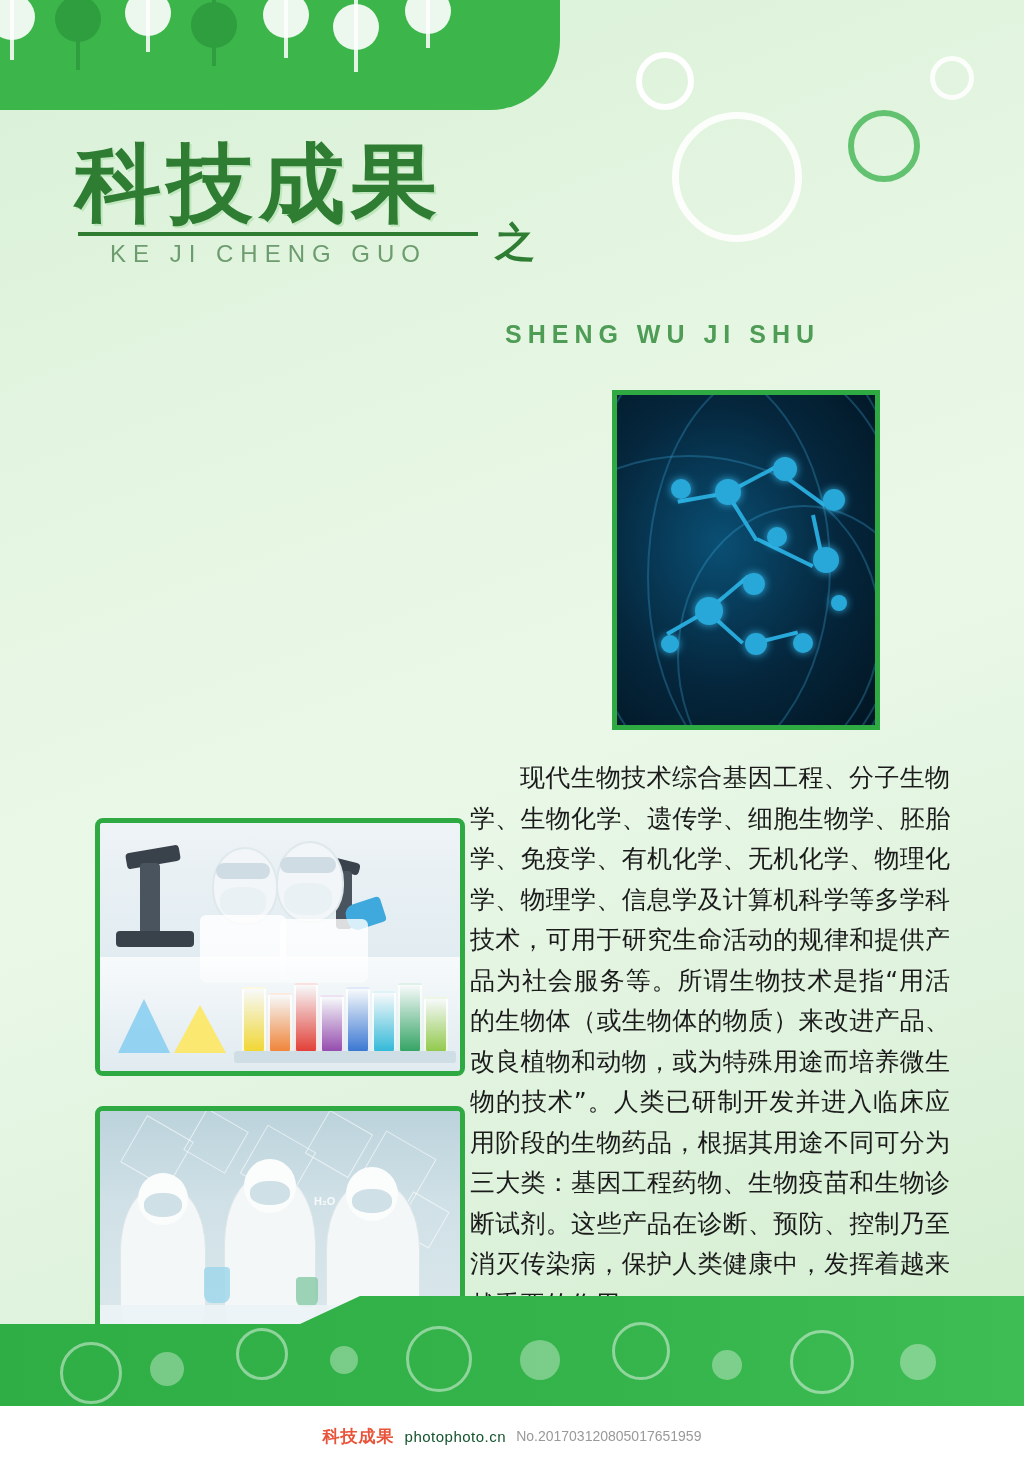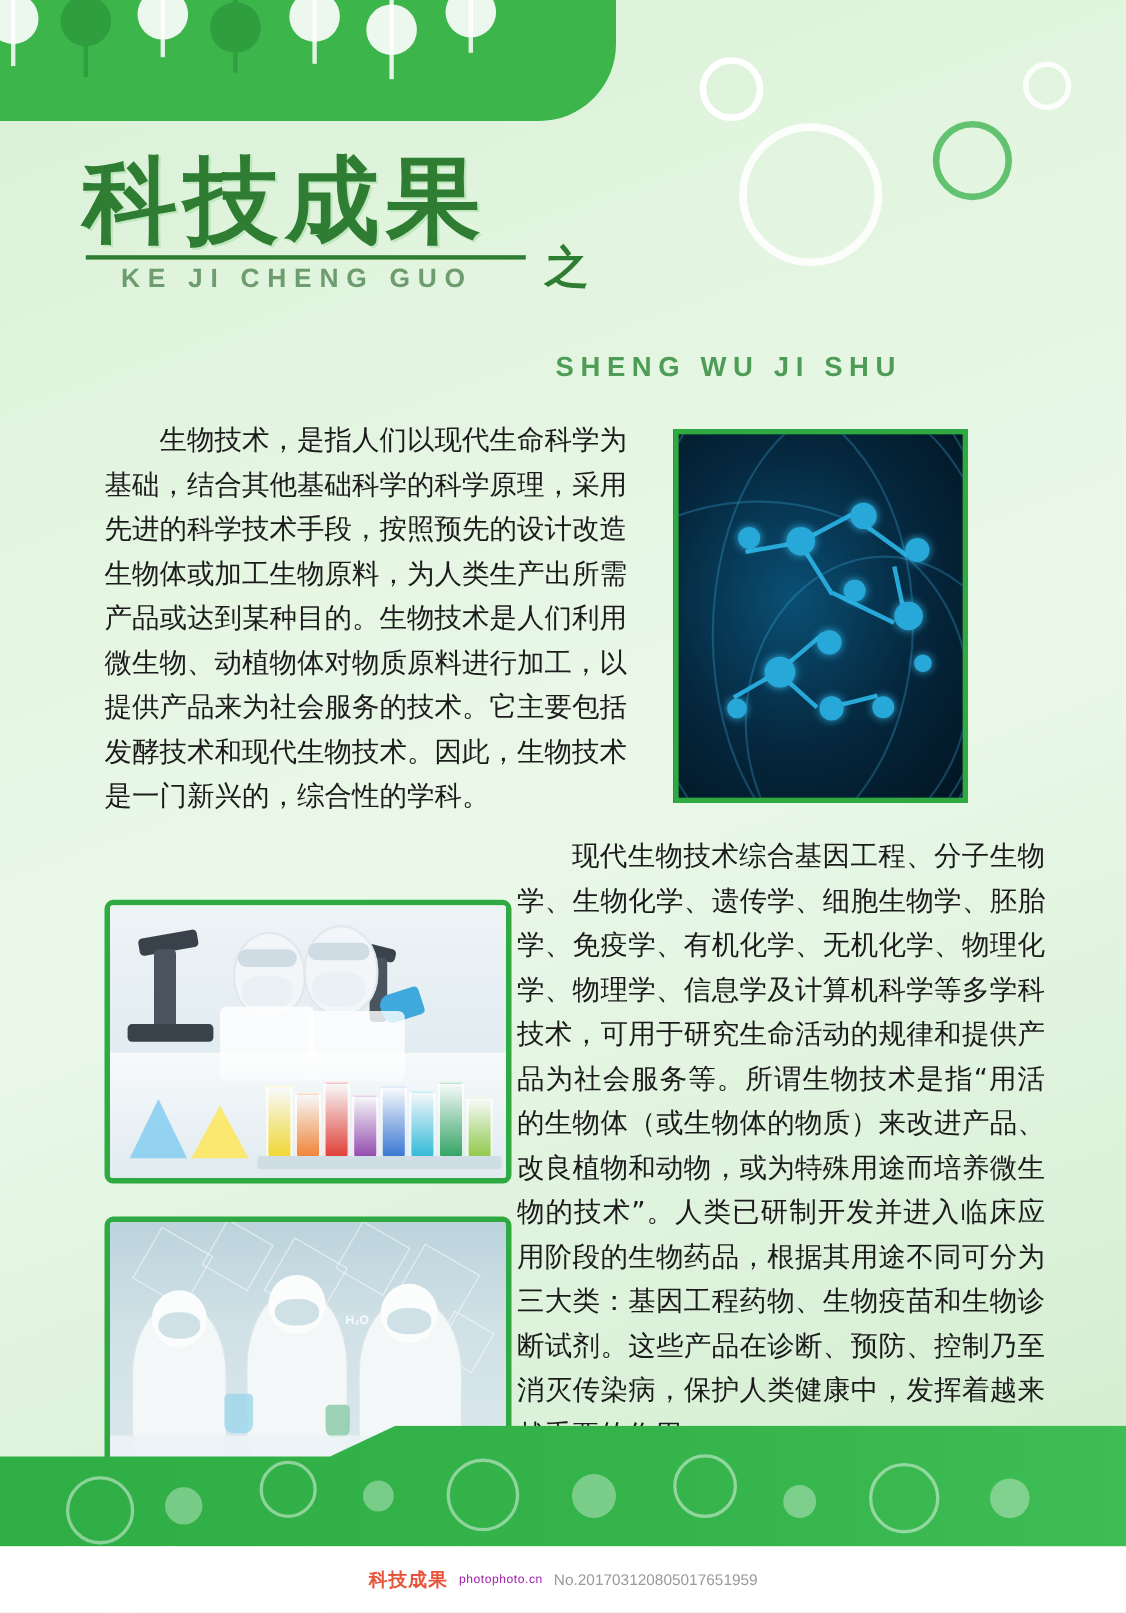--- a/index.html
+++ b/index.html
@@ -32,21 +32,21 @@
     font-size:86px;font-weight:bold;letter-spacing:6px;
     color:#2f7d33;
     text-shadow:2px 2px 0 #bfe6bd;
     line-height:1;
   }
   .title-underline{
     position:absolute;left:78px;top:232px;width:400px;height:4px;background:#2f7d33;
   }
   .title-pinyin{
     position:absolute;left:110px;top:240px;
-    font-size:24px;letter-spacing:7px;color:#6d9c6f;font-weight:bold;
+    font-size:24px;letter-spacing:7px;color:#6d9c6f;font-weight:normal;
   }
   .zhi{
     position:absolute;left:495px;top:215px;
     font-family:"DejaVu Sans", sans-serif;
     font-size:40px;color:#2f7d33;font-weight:bold;
   }
   .title-box{
     position:absolute;left:557px;top:238px;width:396px;height:70px;
     background:#1e6b30;
     display:flex;align-items:center;justify-content:center;
@@ -109,21 +109,21 @@
 
   
   .footer{
     position:absolute;left:0;bottom:0;width:100%;height:60px;background:#ffffff;
     display:flex;align-items:center;justify-content:center;gap:10px;
   }
   .footer .logo{
     font-family:"DejaVu Sans", sans-serif;
     font-size:17px;color:#e8533a;font-weight:bold;letter-spacing:1px;
   }
-  .footer .site{font-size:11px;color:#a21caf;letter-spacing:.5px;}
+  .footer .site{font-size:15px;color:#14532d;letter-spacing:.5px;}
   .footer .num{font-size:14px;color:#999;}
 </style>
 </head>
 <body>
 
 <div class="poster">
 
   <div class="top-band"></div>
 
   <div class="pin" style="left:12px;">
@@ -161,21 +161,20 @@
   <div class="ring" style="left:930px;top:56px;width:34px;height:34px;border-width:5px;border-color:rgba(255,255,255,.9);"></div>
   <div class="ring" style="left:60px;top:1368px;width:86px;height:86px;border-width:7px;border-color:rgba(255,255,255,.85);"></div>
   <div class="ring" style="left:192px;top:1346px;width:40px;height:40px;border-width:5px;border-color:#76c983;"></div>
 
   <div class="title-main">科技成果</div>
   <div class="title-underline"></div>
   <div class="title-pinyin">KE JI CHENG GUO</div>
   <div class="zhi">之</div>
   <div class="sub-pinyin">SHENG WU JI SHU</div>
 
-  <div class="para para-1">生物技术，是指人们以现代生命科学为基础，结合其他基础科学的科学原理，采用先进的科学技术手段，按照预先的设计改造生物体或加工生物原料，为人类生产出所需产品或达到某种目的。生物技术是人们利用微生物、动植物体对物质原料进行加工，以提供产品来为社会服务的技术。它主要包括发酵技术和现代生物技术。因此，生物技术是一门新兴的，综合性的学科。</div>
   <div class="para para-2">现代生物技术综合基因工程、分子生物学、生物化学、遗传学、细胞生物学、胚胎学、免疫学、有机化学、无机化学、物理化学、物理学、信息学及计算机科学等多学科技术，可用于研究生命活动的规律和提供产品为社会服务等。所谓生物技术是指“用活的生物体（或生物体的物质）来改进产品、改良植物和动物，或为特殊用途而培养微生物的技术”。人类已研制开发并进入临床应用阶段的生物药品，根据其用途不同可分为三大类：基因工程药物、生物疫苗和生物诊断试剂。这些产品在诊断、预防、控制乃至消灭传染病，保护人类健康中，发挥着越来越重要的作用。</div>
 
   <div class="img-frame img-dna">
     <div class="dna-bg">
       <div class="wave" style="left:-90px;top:-40px;width:300px;height:420px;"></div>
       <div class="wave" style="left:-40px;top:-80px;width:330px;height:480px;"></div>
       <div class="wave" style="left:30px;top:-30px;width:260px;height:420px;"></div>
       <div class="wave" style="left:-120px;top:60px;width:380px;height:340px;"></div>
       <div class="wave" style="left:60px;top:110px;width:250px;height:300px;"></div>
     </div>

